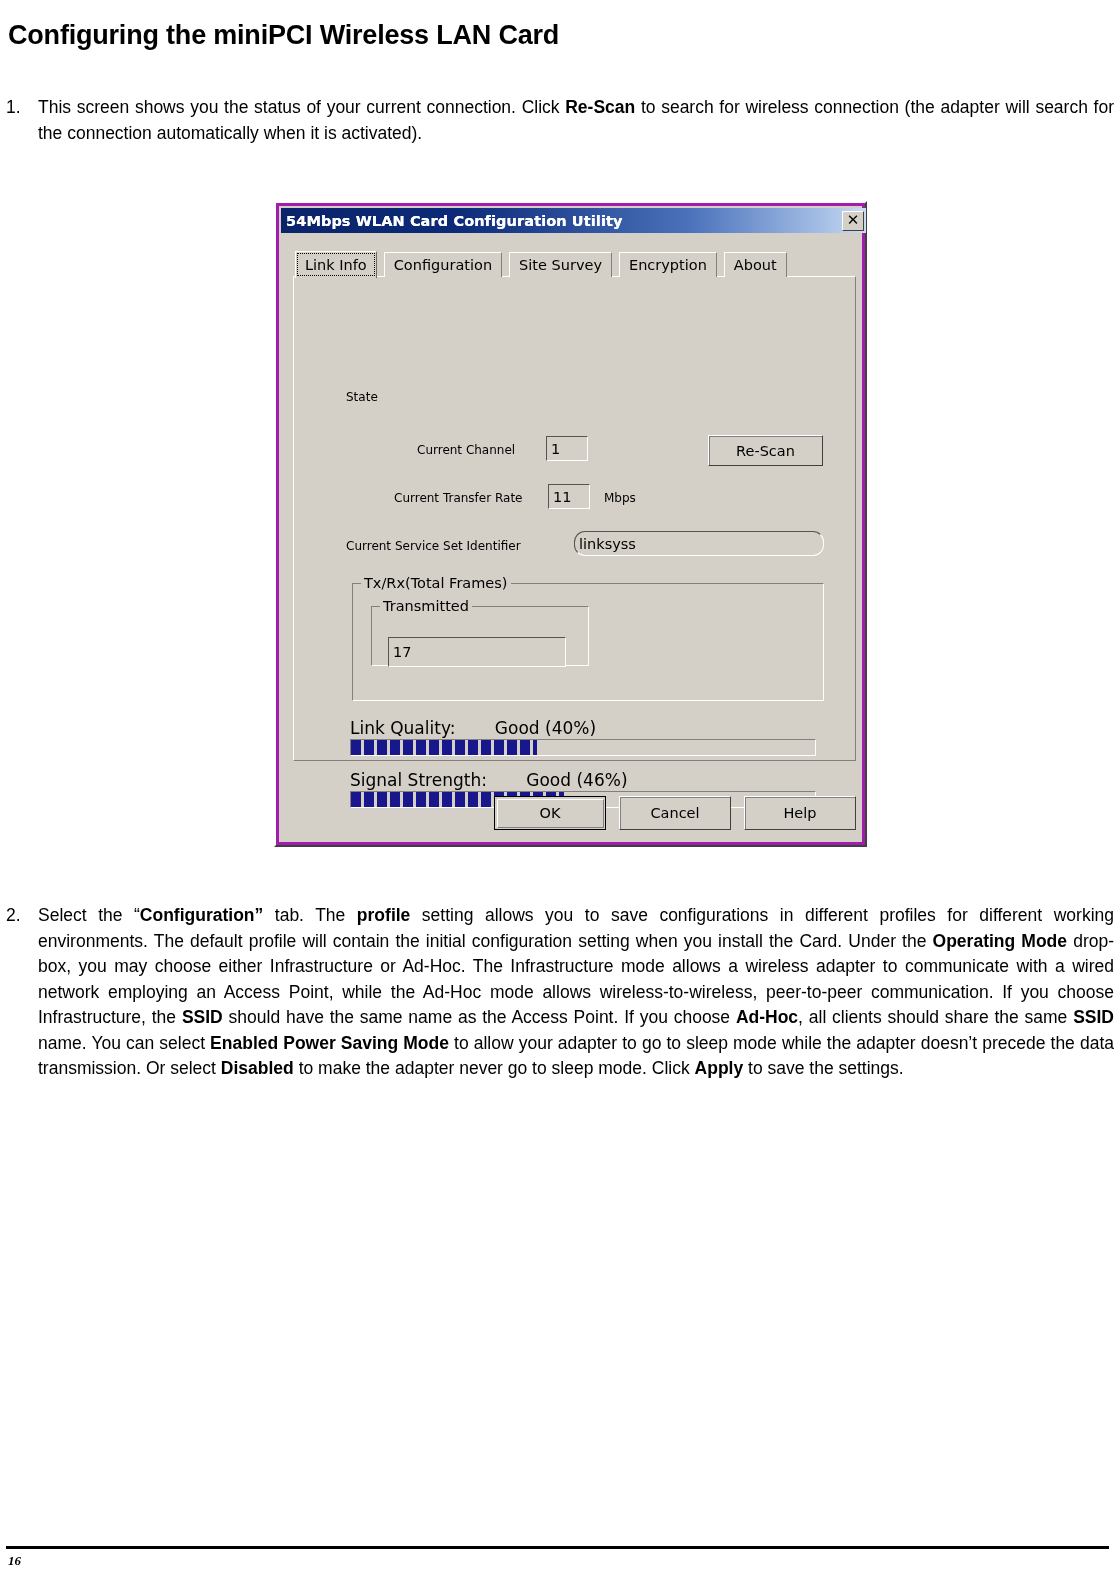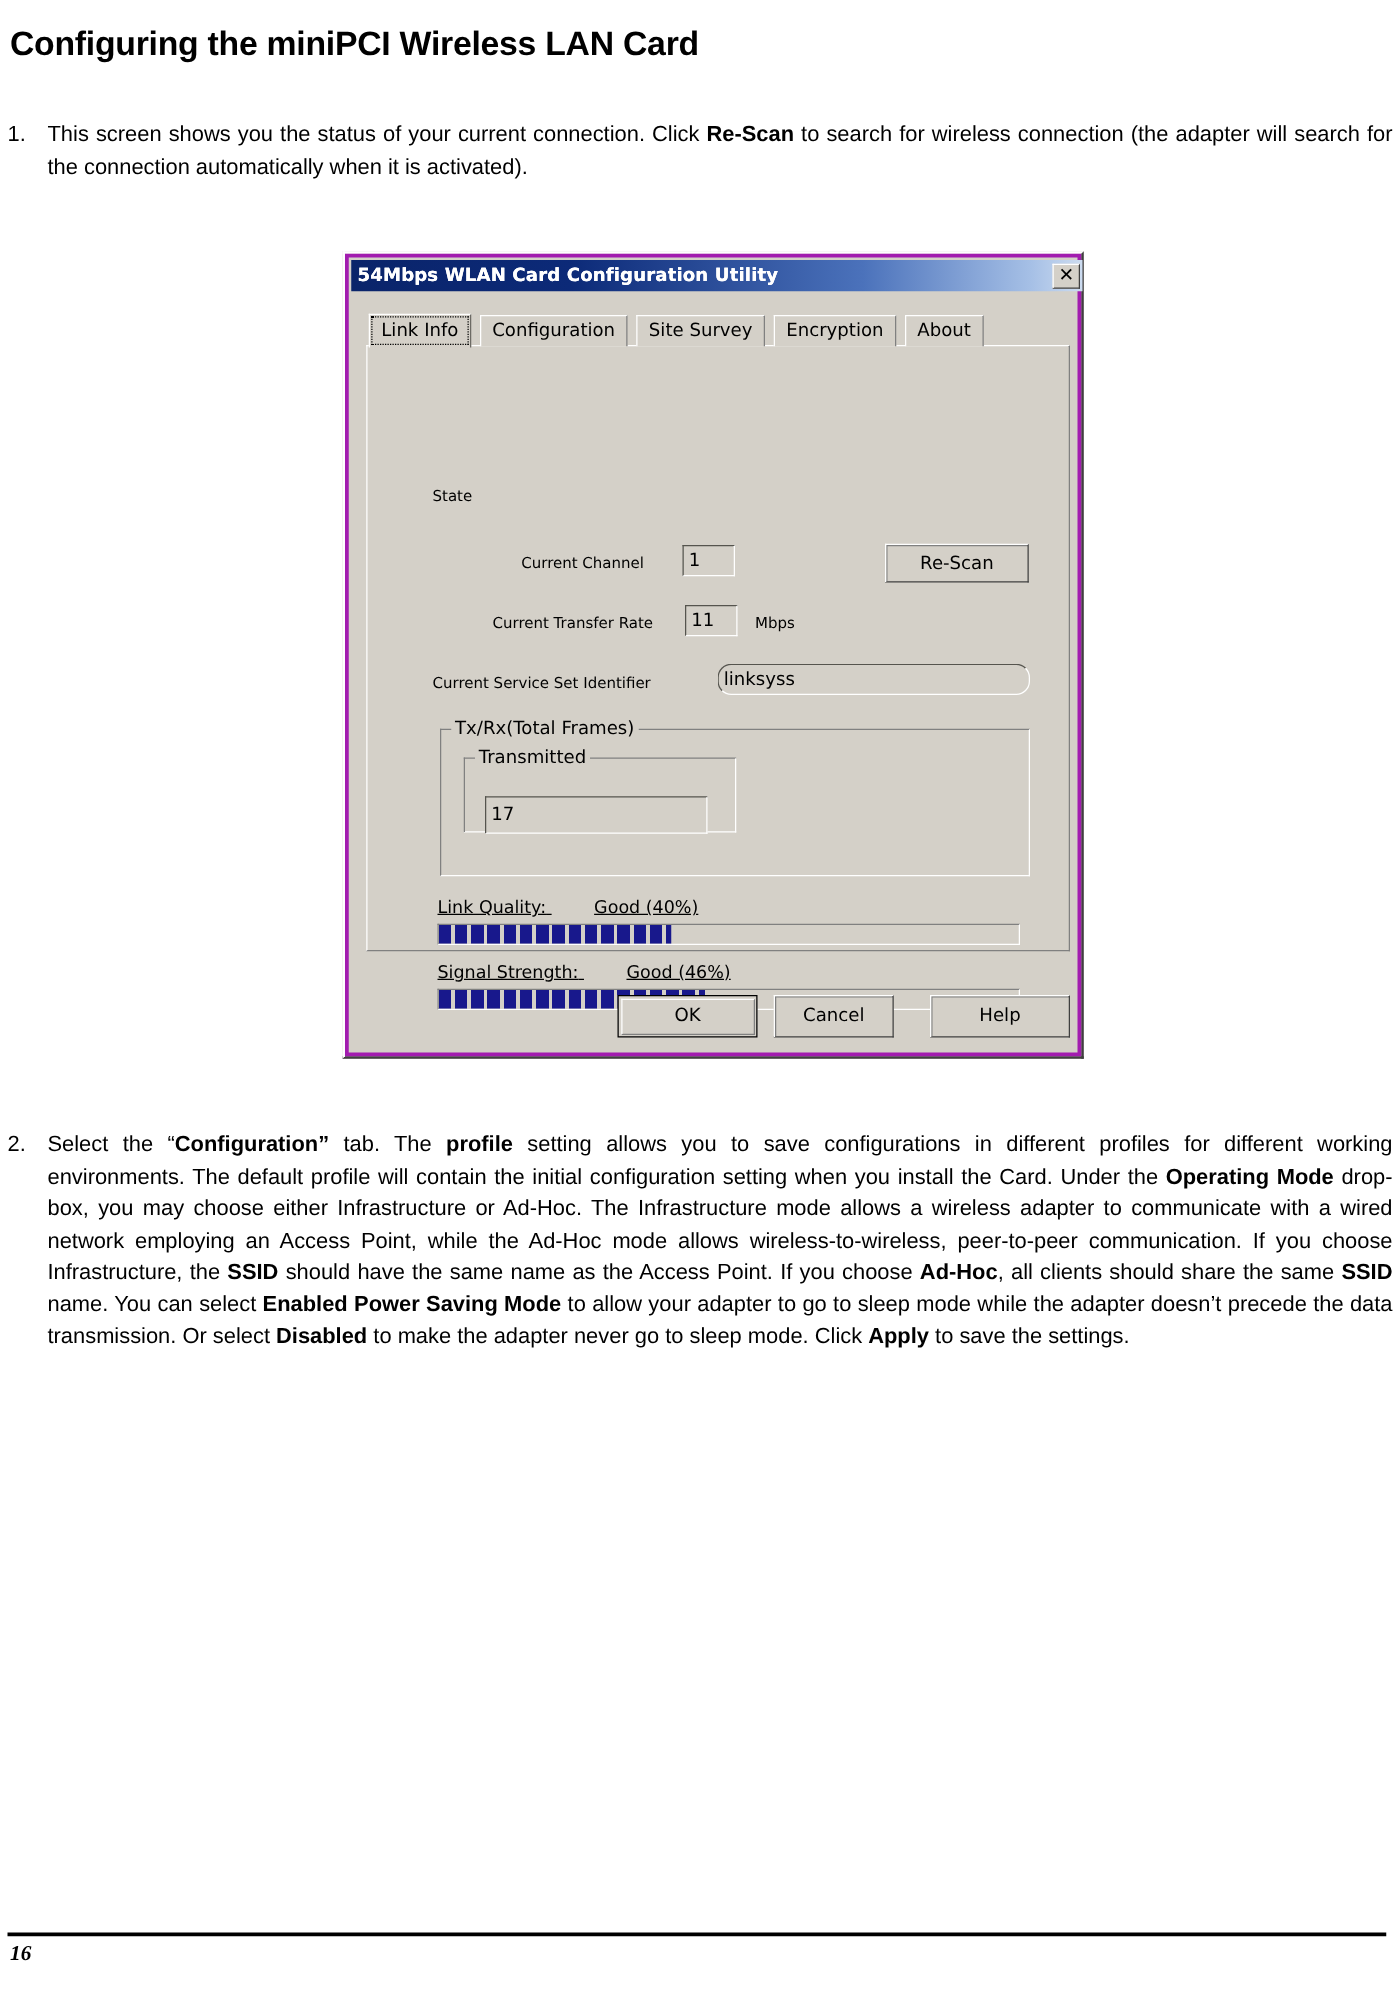--- a/index.html
+++ b/index.html
@@ -63,21 +63,21 @@
     height: 2.5px;
     background: #000;
   }
   .footer-pageno {
     position: absolute;
     left: 8px;
     top: 1553px;
     font-family: "Liberation Serif", serif;
     font-style: italic;
     font-weight: bold;
-    font-size: 17px;
+    font-size: 13px;
   }
 
   
   .dlg {
     position: absolute;
     left: 274px;
     top: 201px;
     width: 593px;
     height: 646px;
     background: #d4d0c8;
@@ -255,23 +255,22 @@
   }
   #grp-txrx   { left: 58px;  top: 306px; width: 472px; height: 118px; }
   #grp-tx     { left: 18px;  top: 22px;  width: 218px; height: 60px; }
   #grp-rx     { left: 250px; top: 22px;  width: 196px; height: 80px; }
   .group .inner-field { position: absolute; left: 16px; top: 30px; width: 178px; height: 30px; }
   #grp-rx .inner-field { width: 160px; }
 
   
   .meter-label {
     position: absolute;
-    font-size: 14px;
-    white-space: nowrap;
-    text-decoration: underline;
+    font-size: 17px;
+    white-space: nowrap;
   }
   .meter-label .mval { margin-left: 34px; }
   #ql-lbl { left: 56px; top: 441px; }
   #ss-lbl { left: 56px; top: 493px; }
 
   .meter {
     position: absolute;
     width: 466px;
     height: 17px;
     background: #d4d0c8;
@@ -302,21 +301,21 @@
     position: absolute;
     left: 1.5px; top: 1.5px; right: 1.5px; bottom: 1.5px;
     border-top: 1.5px solid #ffffff;
     border-left: 1.5px solid #ffffff;
     border-right: 1.5px solid #808080;
     border-bottom: 1.5px solid #808080;
     display: flex;
     align-items: center;
     justify-content: center;
   }
-  #btn-cancel { position: absolute; left: 340px; top: 590px; width: 96px; height: 34px; }
+  #btn-cancel { position: absolute; left: 340px; top: 590px; width: 112px; height: 34px; }
   #btn-help   { position: absolute; left: 465px; top: 590px; width: 112px; height: 34px; }
 </style>
 </head>
 <body>
 
 <div class="page">
 
   <h1 class="doc-title">Configuring the miniPCI Wireless LAN Card</h1>
 
   <div class="para" id="para1">

